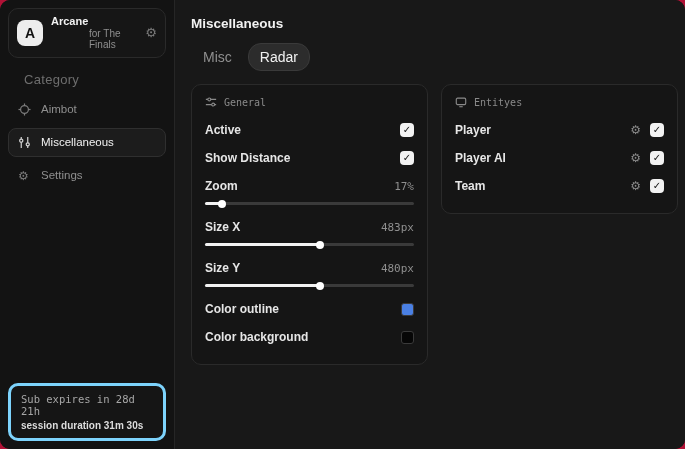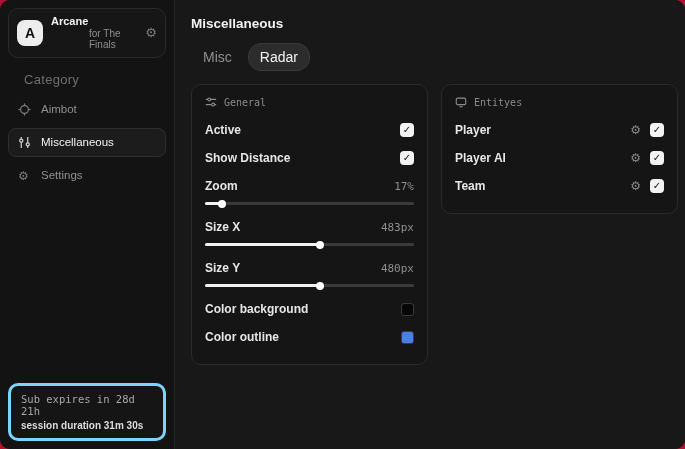--- a/index.html
+++ b/index.html
@@ -255,27 +255,27 @@
 
         <div class="row">
           <span class="row-label">Size Y</span>
           <span class="row-value">480px</span>
         </div>
         <div class="slider">
           <div class="slider-fill" style="width: 55%;"></div>
         </div>
 
         <div class="row">
+          <span class="row-label">Color outline</span>
+          <span class="swatch" style="background: rgb(74, 128, 228);"></span>
+        </div>
+
+        <div class="row">
           <span class="row-label">Color background</span>
           <span class="swatch" style="background: rgb(6, 6, 6);"></span>
-        </div>
-
-        <div class="row">
-          <span class="row-label">Color outline</span>
-          <span class="swatch" style="background: rgb(74, 128, 228);"></span>
         </div>
       </div>
 
       <div class="panel">
         <div class="panel-head">
           <span>
             <svg width="12" height="12" viewBox="0 0 14 14" fill="none" stroke="#8a8a8a" stroke-width="1.3">
               <rect x="1.5" y="2.5" width="11" height="7.5" rx="1.5"></rect>
               <line x1="5" y1="12.5" x2="9" y2="12.5"></line>
             </svg>

